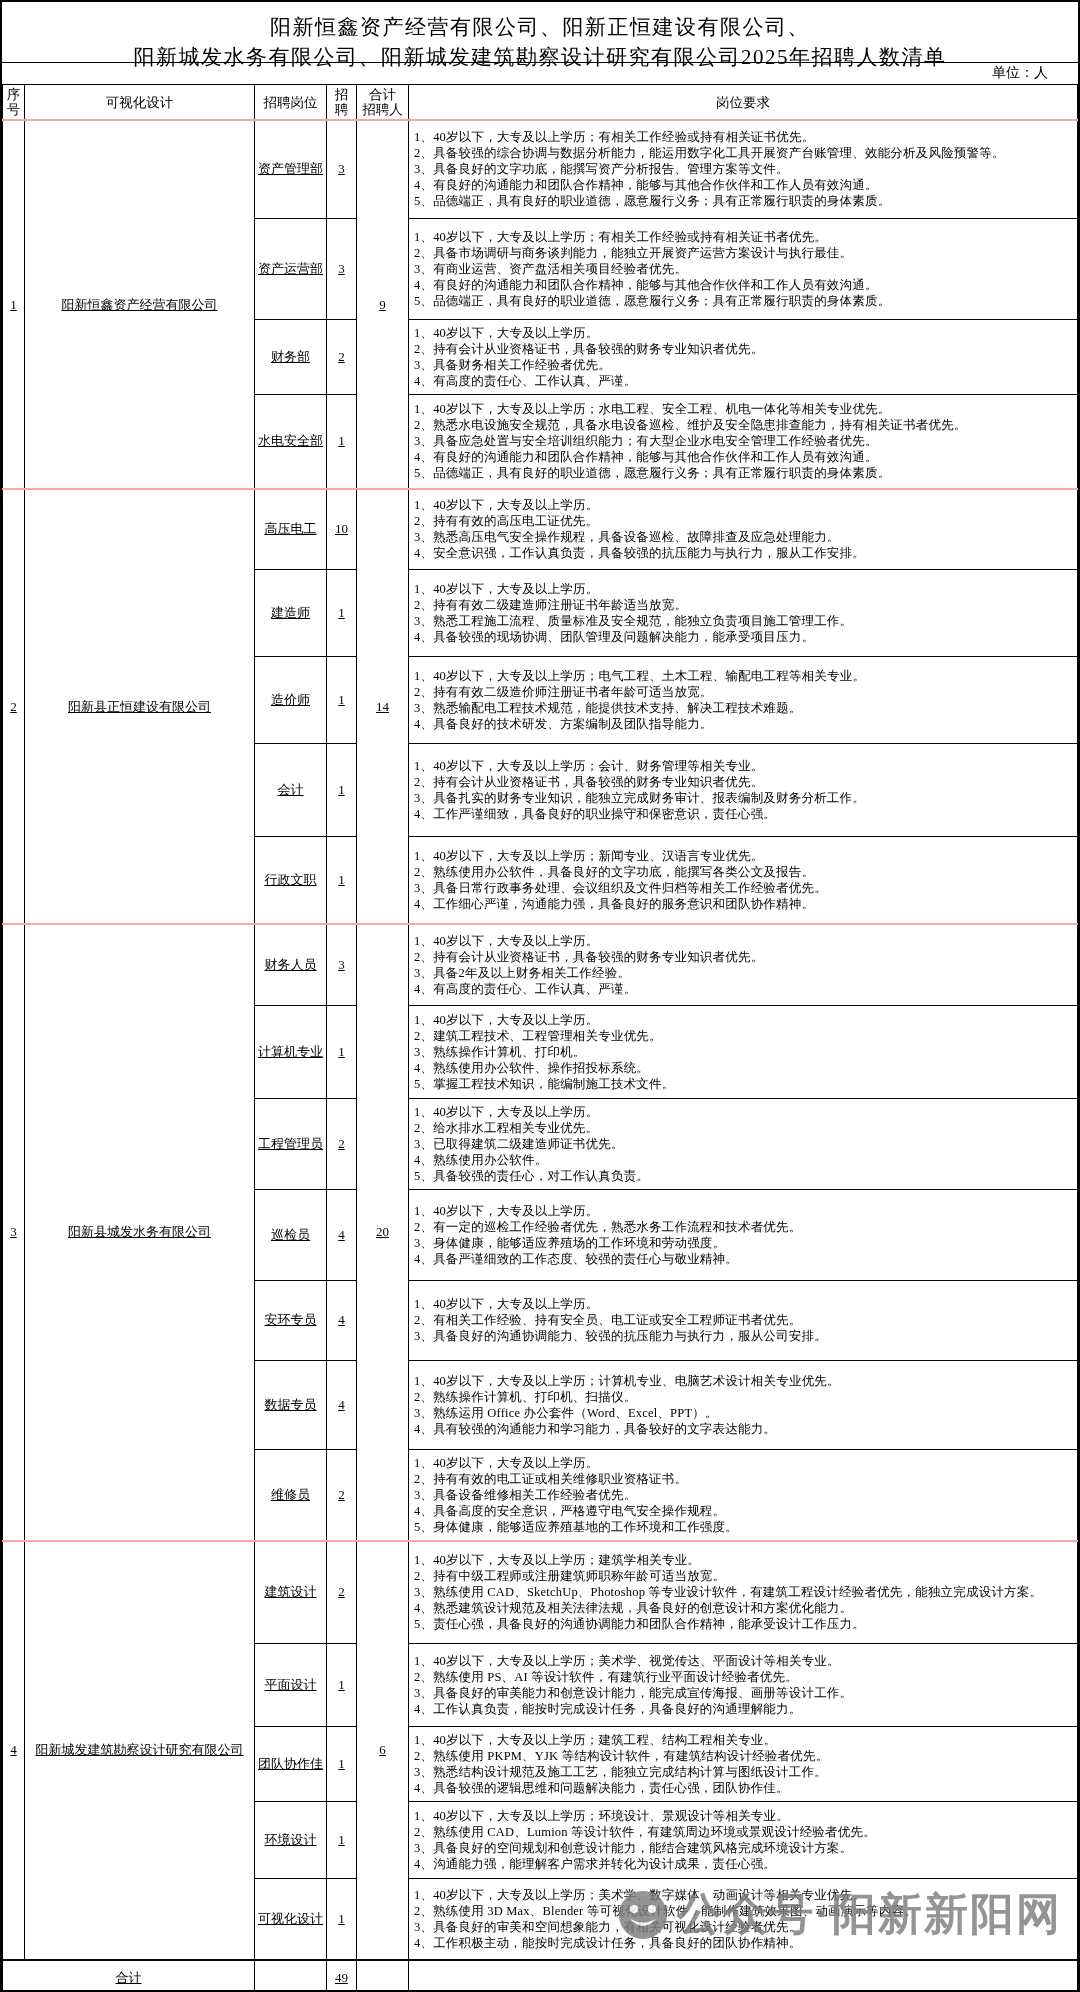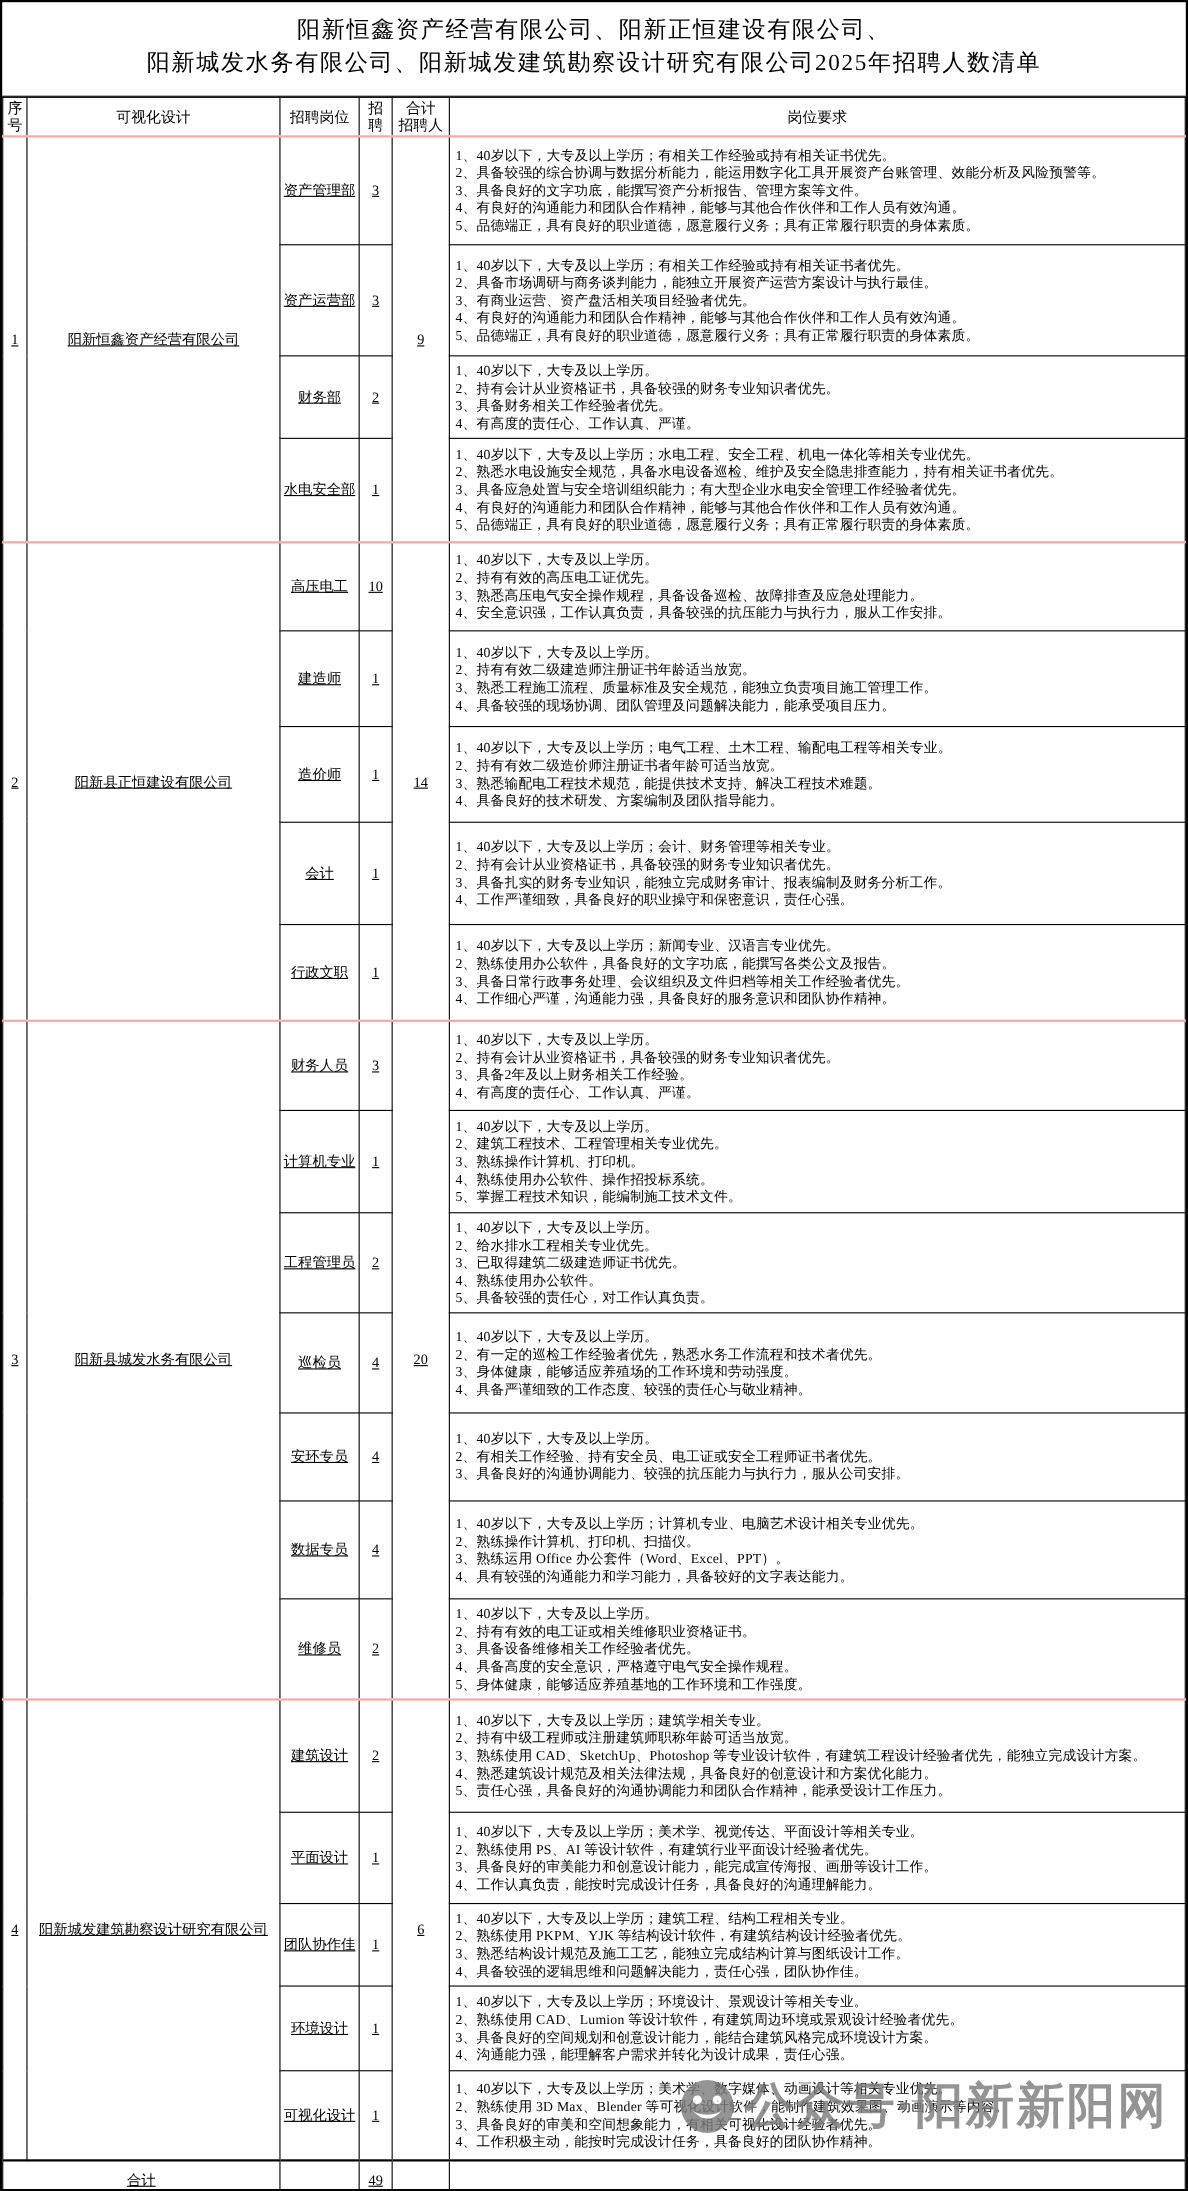--- a/index.html
+++ b/index.html
@@ -6,21 +6,21 @@
   body {
     width:1080px; height:1992px; position:relative;
     font-family:"Liberation Serif","DejaVu Serif",serif;
     color:#000;
   }
   .page {
     position:absolute; inset:0; border:2px solid #000; box-sizing:border-box;
     background:#fff;
   }
   .title {
-    height:86px; box-sizing:border-box; border-bottom:1px solid #000;
+    height:61px; box-sizing:border-box; border-bottom:1px solid #000;
     text-align:center; font-size:21px; line-height:30px; padding-top:10px;
     letter-spacing:1.5px; white-space:pre-line; font-weight:500;
   }
   .unit-row {
     height:21px; text-align:right; font-size:14px; line-height:20px;
     padding-right:30px; box-sizing:border-box;
   }
   table.main {
     width:100%; border-collapse:collapse; table-layout:fixed;
   }
@@ -50,20 +50,21 @@
   .watermark svg { display:block; opacity:0.82; }
 </style>
 </head>
 <body>
 
 <div class="page">
 
   <div class="title">阳新恒鑫资产经营有限公司、阳新正恒建设有限公司、
 阳新城发水务有限公司、阳新城发建筑勘察设计研究有限公司2025年招聘人数清单</div>
 
+  <div class="unit-row">单位：人</div>
 
   <table class="main">
     <colgroup>
       <col style="width:22px">
         <col style="width:230px">
         <col style="width:72px">
       <col style="width:30px">
         <col style="width:52px">
         <col>
     </colgroup>

